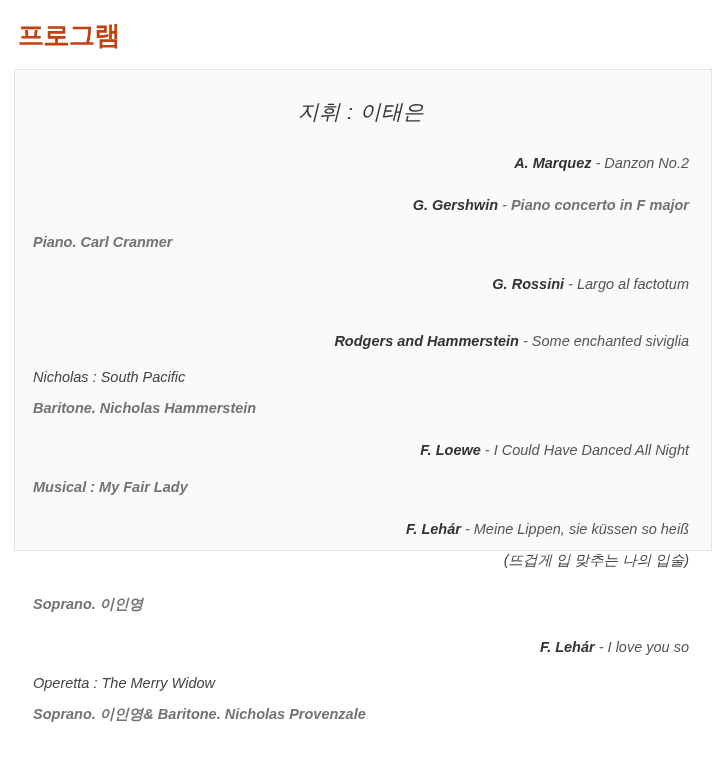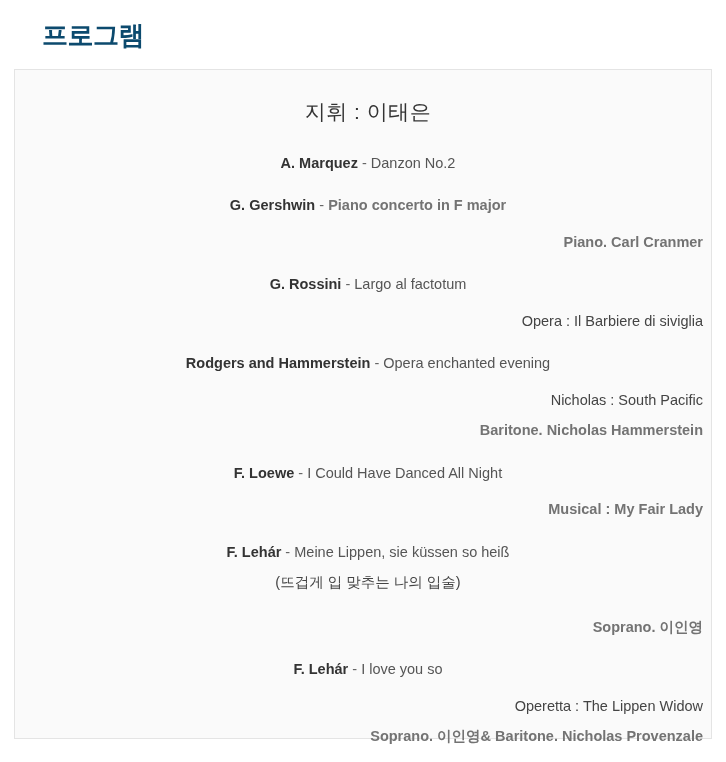--- a/index.html
+++ b/index.html
@@ -10,52 +10,52 @@
     width: 726px;
     height: 762px;
     background: #ffffff;
     font-family: "Liberation Sans", sans-serif;
     color: #333333;
     overflow: hidden;
   }
   .page-title {
     font-size: 26px;
     font-weight: bold;
-    color: #0c4a6e;
+    color: #c2410c;
     padding: 18px 4px 16px 18px;
     letter-spacing: -0.5px;
-    margin-left: 24px;
   }
   .program-box {
     margin: 0 14px;
     background: #fafafa;
     border: 1px solid #e4e4e4;
-    padding: 20px 2px 24px 12px;
+    padding: 20px 16px 24px 12px;
     box-sizing: border-box;
-    height: 670px;
+    height: 482px;
+    font-style: italic;
   }
   .conductor {
     text-align: center;
     font-size: 21px;
     color: #333333;
     margin: 8px 0 26px 0;
     letter-spacing: 0.5px;
   }
   .line {
     font-size: 14.5px;
     line-height: 1.55;
     color: #444444;
     padding: 0 6px;
     white-space: nowrap;
   }
   .line.left {
-    text-align: center;
+    text-align: right;
   }
   .line.right {
-    text-align: right;
+    text-align: left;
   }
   .composer {
     font-weight: bold;
     color: #333333;
   }
   .dash {
     color: #666666;
   }
   .work {
     color: #555555;
@@ -77,38 +77,37 @@
   <div class="conductor">지휘 : 이태은</div>
   <div id="program-list">
       <div class="line left"><span class="composer">A. Marquez</span><span class="dash"> - </span><span class="work">Danzon No.2</span></div>
       <div class="gap-lg"></div>
       <div class="line left"><span class="composer">G. Gershwin</span><span class="dash"> - </span><span class="work bold">Piano concerto in F major</span></div>
       <div class="gap-md"></div>
       <div class="line right"><span class="bold">Piano. Carl Cranmer</span></div>
       <div class="gap-lg"></div>
       <div class="line left"><span class="composer">G. Rossini</span><span class="dash"> - </span><span class="work">Largo al factotum</span></div>
       <div class="gap-md"></div>
-      <div class="line right"><span class="">Opera : Il Barbiere di siviglia</span></div>
       <div class="gap-lg"></div>
-      <div class="line left"><span class="composer">Rodgers and Hammerstein</span><span class="dash"> - </span><span class="work">Opera enchanted evening</span></div>
+      <div class="line left"><span class="composer">Rodgers and Hammerstein</span><span class="dash"> - </span><span class="work">Some enchanted siviglia</span></div>
       <div class="gap-md"></div>
       <div class="line right"><span class="">Nicholas : South Pacific</span></div>
       <div class="gap-sm"></div>
       <div class="line right"><span class="bold">Baritone. Nicholas Hammerstein</span></div>
       <div class="gap-lg"></div>
       <div class="line left"><span class="composer">F. Loewe</span><span class="dash"> - </span><span class="work">I Could Have Danced All Night</span></div>
       <div class="gap-md"></div>
       <div class="line right"><span class="bold">Musical : My Fair Lady</span></div>
       <div class="gap-lg"></div>
       <div class="line left"><span class="composer">F. Lehár</span><span class="dash"> - </span><span class="work">Meine Lippen, sie küssen so heiß</span></div>
       <div class="gap-sm"></div>
       <div class="line left"><span class="">(뜨겁게 입 맞추는 나의 입술)</span></div>
       <div class="gap-md"></div>
       <div class="gap-sm"></div>
       <div class="line right"><span class="bold">Soprano. 이인영</span></div>
       <div class="gap-lg"></div>
       <div class="line left"><span class="composer">F. Lehár</span><span class="dash"> - </span><span class="work">I love you so</span></div>
       <div class="gap-md"></div>
-      <div class="line right"><span class="">Operetta : The Lippen Widow</span></div>
+      <div class="line right"><span class="">Operetta : The Merry Widow</span></div>
       <div class="gap-sm"></div>
       <div class="line right"><span class="bold">Soprano. 이인영&amp; Baritone. Nicholas Provenzale</span></div>
     </div>
 </div>
 
 </body></html>

